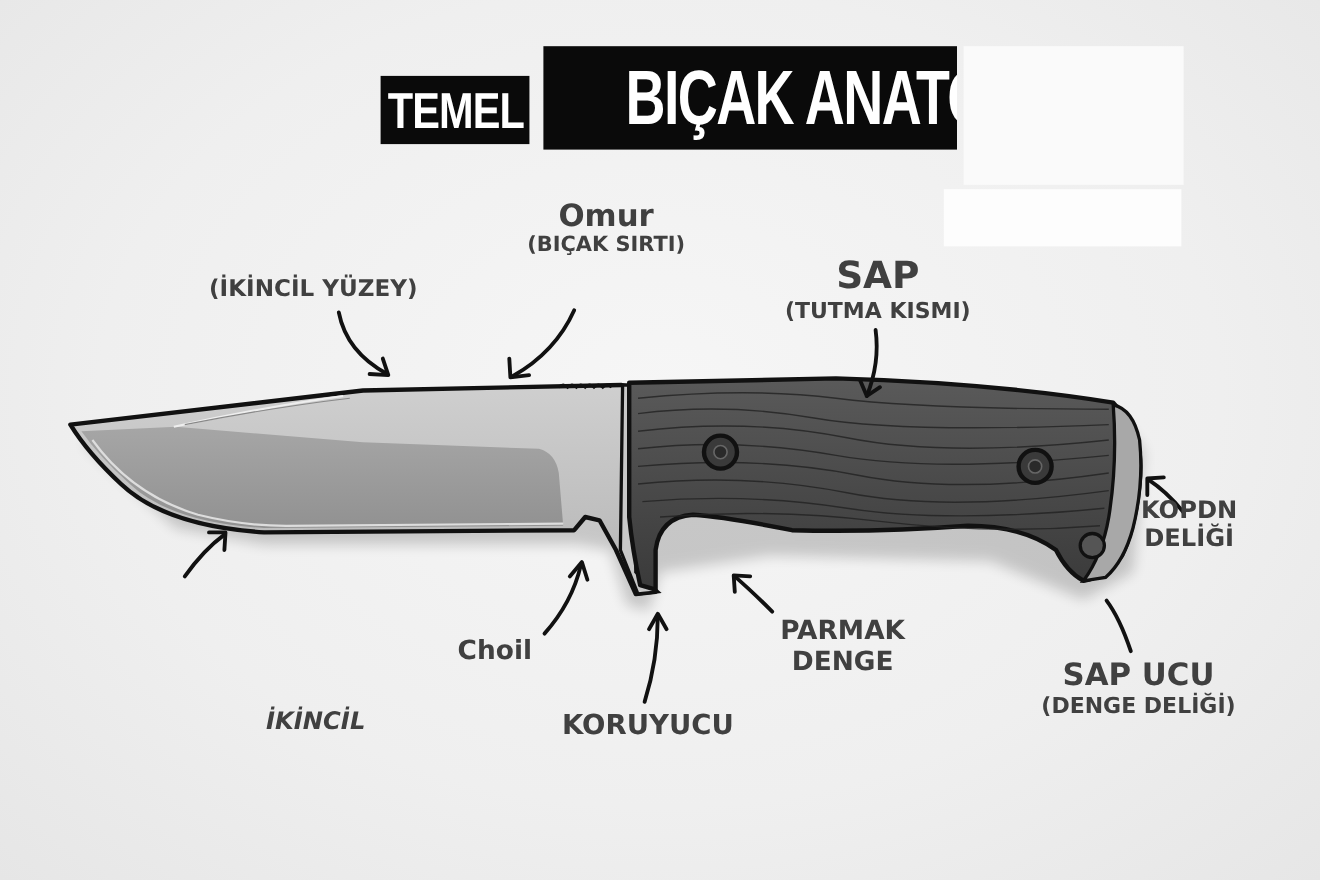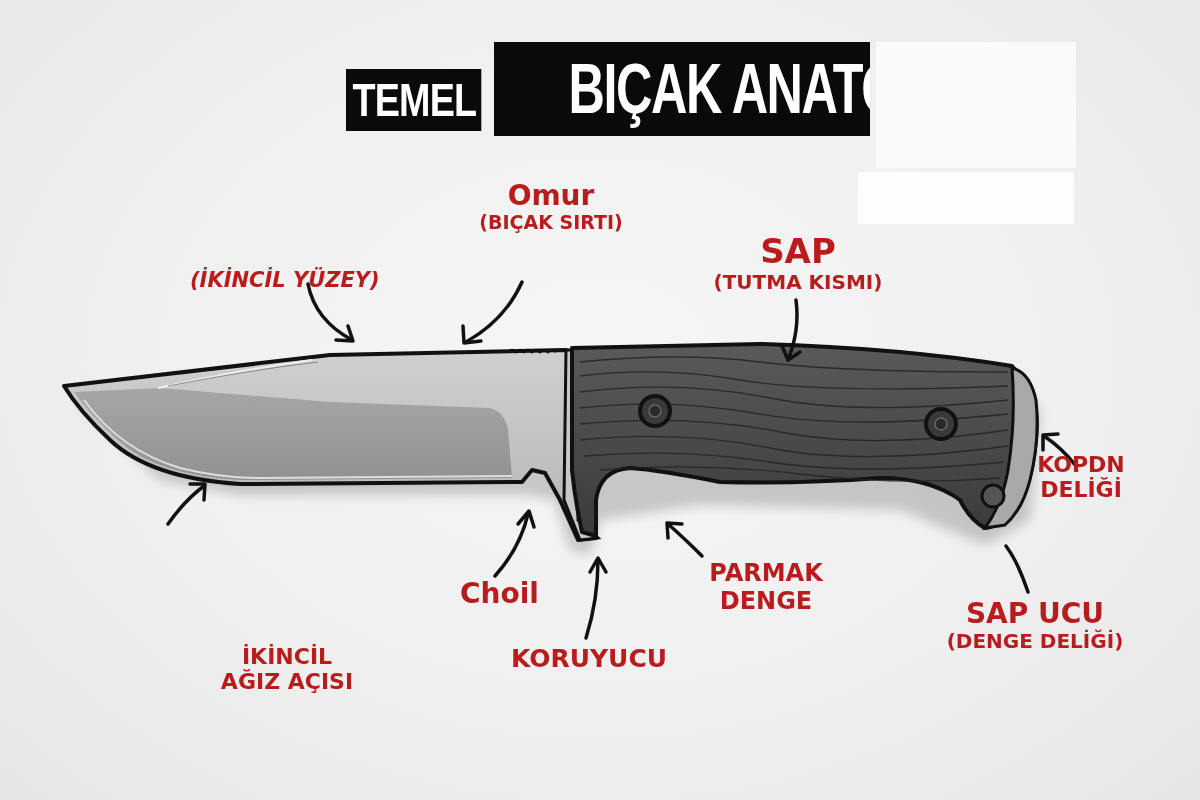--- a/index.html
+++ b/index.html
@@ -20,21 +20,21 @@
   }
   .title .t2 {
     position: absolute; left: 148px; top: 0; width: 376px; height: 94px;
     background: #0a0a0a; color: #fff; text-align: center;
     font-family: "Liberation Sans", sans-serif; font-weight: 700;
     font-size: 70px; line-height: 94px; letter-spacing: -2px; overflow: hidden;
   }
   .title .t2 span { display: inline-block; transform: scaleX(0.72); transform-origin: center; white-space: nowrap; }
   .blank-rect { position: absolute; background: #fafafa; }
   .label {
-    position: absolute; color: #b91c1c; font-family: "DejaVu Sans", sans-serif;
+    position: absolute; color: #404040; font-family: "DejaVu Sans", sans-serif;
     font-weight: 700; text-align: center; white-space: nowrap; line-height: 1.15;
   }
   .label .main { display: block; }
   .label .sub { display: block; }
   svg.art { position: absolute; left: 0; top: 0; }
 </style>
 </head>
 <body>
 
 <div class="title">
@@ -132,53 +132,52 @@
     <path d="M586 638 Q598 600 598 560"></path>
     <path d="M590 572 L598 558 L606 572"></path>
 
     <path d="M702 556 Q684 538 668 524"></path>
     <path d="M668 538 L667 523 L682 524"></path>
 
     <path d="M1028 592 Q1018 562 1006 546"></path>
   </g>
 </svg>
 
-<div class="label" style="left:190px;top:268px;font-size:21px;font-style:italic;">
+<div class="label" style="left:190px;top:250px;font-size:21px;">
   <span class="main">(İKİNCİL YÜZEY)</span>
 </div>
 
 <div class="label" style="left:466px;top:180px;width:170px;">
   <span class="main" style="font-size:28px;font-weight:700;">Omur</span>
   <span class="sub" style="font-size:19px;">(BIÇAK SIRTI)</span>
 </div>
 
 <div class="label" style="left:698px;top:232px;width:200px;">
   <span class="main" style="font-size:34px;">SAP</span>
   <span class="sub" style="font-size:20px;">(TUTMA KISMI)</span>
 </div>
 
 <div class="label" style="left:1036px;top:452px;width:90px;">
   <span class="main" style="font-size:22px;">KOPDN</span>
   <span class="sub" style="font-size:22px;">DELİĞİ</span>
 </div>
 
-<div class="label" style="left:416px;top:578px;font-size:28px;margin-left:44px;">
+<div class="label" style="left:416px;top:578px;font-size:24px;">
   <span class="main">Choil</span>
 </div>
 
 <div class="label" style="left:464px;top:645px;width:250px;">
   <span class="main" style="font-size:25px;">KORUYUCU</span>
 </div>
 
 <div class="label" style="left:706px;top:560px;width:120px;">
   <span class="main" style="font-size:24px;">PARMAK</span>
   <span class="sub" style="font-size:24px;">DENGE</span>
 </div>
 
 <div class="label" style="left:920px;top:598px;width:230px;">
   <span class="main" style="font-size:28px;">SAP UCU</span>
   <span class="sub" style="font-size:20px;">(DENGE DELİĞİ)</span>
 </div>
 
 <div class="label" style="left:202px;top:644px;width:170px;">
-  <span class="main" style="font-size:22px;">İKİNCİL</span>
-  <span class="sub" style="font-size:22px;">AĞIZ AÇISI</span>
+  <span class="main" style="font-size:22px;font-style:italic;">İKİNCİL</span>
 </div>
 
 </body></html>

